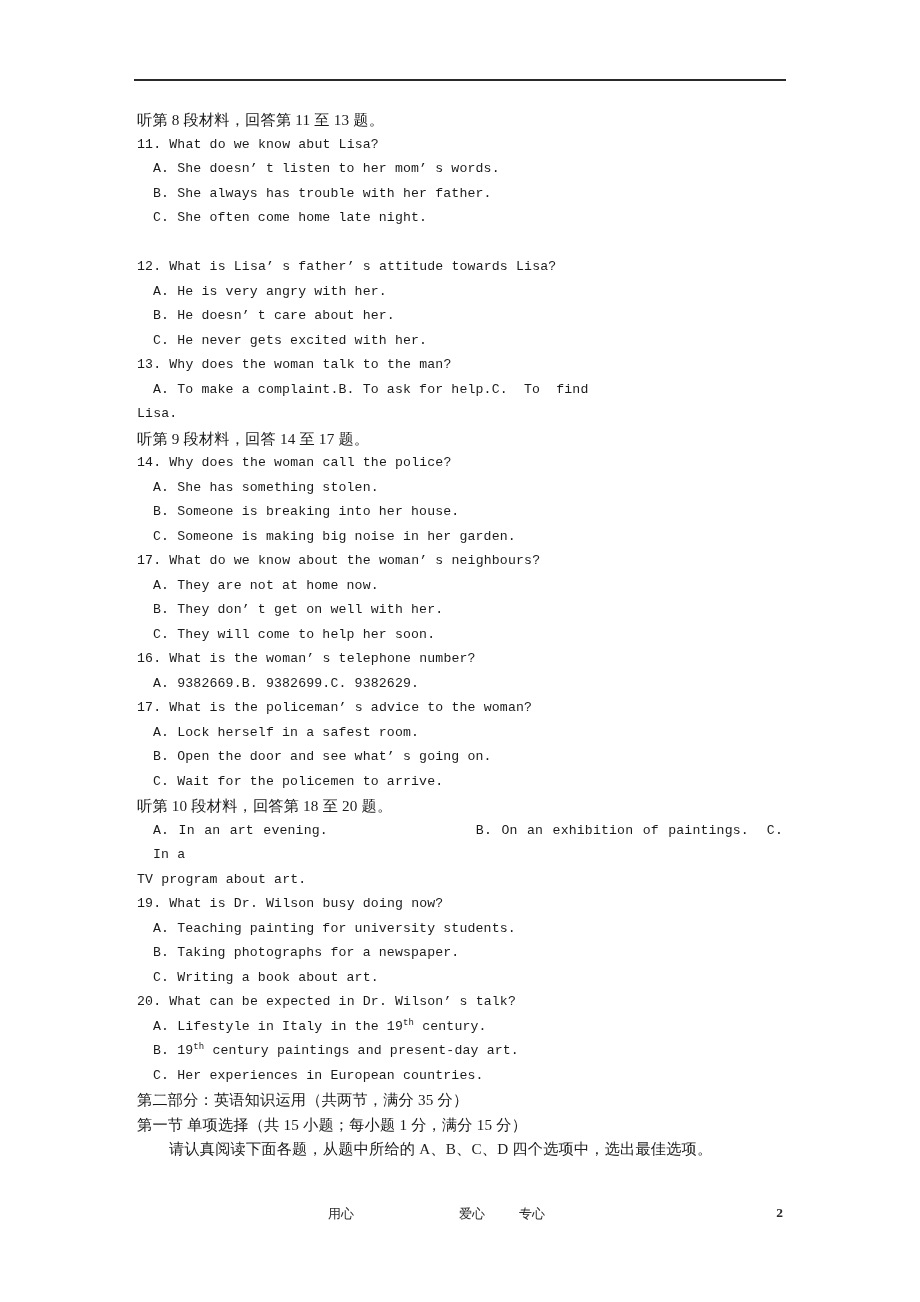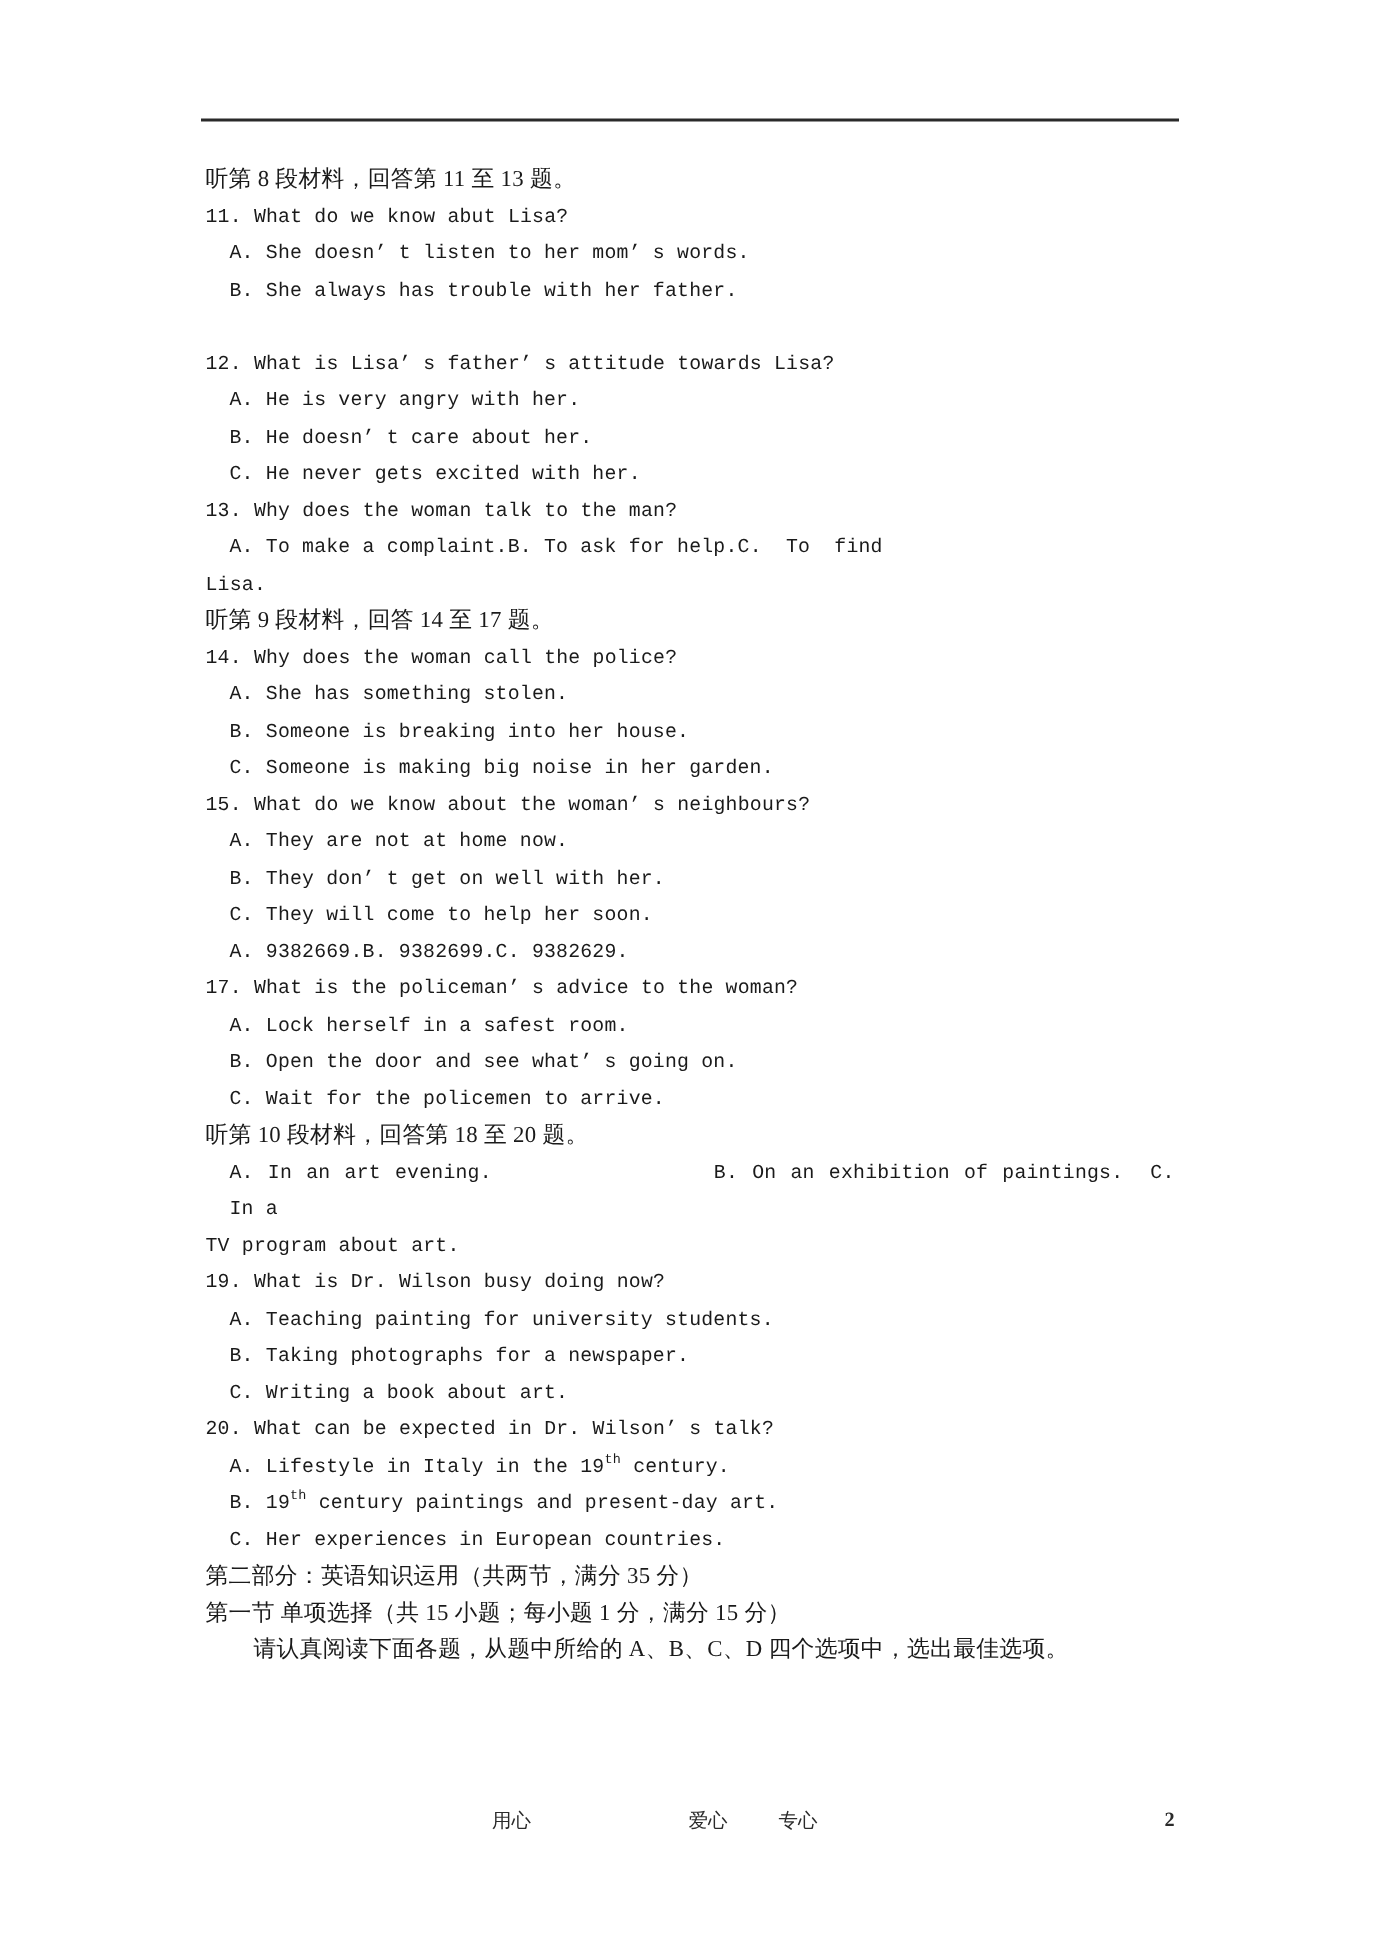--- a/index.html
+++ b/index.html
@@ -135,44 +135,46 @@
 
   <div id="header-rule"></div>
 
   <div id="content">
 
     <div class="line cn">听第 8 段材料，回答第 11 至 13 题。</div>
 
     <div class="line en">11. What do we know abut Lisa?</div>
     <div class="line en opt">A. She doesn’ t listen to her mom’ s words.</div>
     <div class="line en opt">B. She always has trouble with her father.</div>
+    <div class="line en opt">C. She often come home late night.</div>
 
     <div class="blankline"></div>
 
     <div class="line en">12. What is Lisa’ s father’ s attitude towards Lisa?</div>
     <div class="line en opt">A. He is very angry with her.</div>
     <div class="line en opt">B. He doesn’ t care about her.</div>
     <div class="line en opt">C. He never gets excited with her.</div>
 
     <div class="line en">13. Why does the woman talk to the man?</div>
     <div class="line en spread"><span class="seg">A. To make a complaint.</span><span class="seg">B. To ask for help.</span><span class="seg">C.  To  find</span></div>
     <div class="line en">Lisa.</div>
 
     <div class="line cn">听第 9 段材料，回答 14 至 17 题。</div>
 
     <div class="line en">14. Why does the woman call the police?</div>
     <div class="line en opt">A. She has something stolen.</div>
     <div class="line en opt">B. Someone is breaking into her house.</div>
     <div class="line en opt">C. Someone is making big noise in her garden.</div>
 
-    <div class="line en">15. What do we know about the woman’ s neighbours?</div>
+    <div class="line en">17. What do we know about the woman’ s neighbours?</div>
     <div class="line en opt">A. They are not at home now.</div>
     <div class="line en opt">B. They don’ t get on well with her.</div>
     <div class="line en opt">C. They will come to help her soon.</div>
 
+    <div class="line en">16. What is the woman’ s telephone number?</div>
     <div class="line en spread"><span class="seg">A. 9382669.</span><span class="seg">B. 9382699.</span><span class="seg">C. 9382629.</span></div>
 
     <div class="line en">17. What is the policeman’ s advice to the woman?</div>
     <div class="line en opt">A. Lock herself in a safest room.</div>
     <div class="line en opt">B. Open the door and see what’ s going on.</div>
     <div class="line en opt">C. Wait for the policemen to arrive.</div>
 
     <div class="line cn">听第 10 段材料，回答第 18 至 20 题。</div>
 
     <div class="line en spread-wrap"><span>A. In an art evening.</span><span class="gap-l"></span><span>B. On an exhibition of paintings.</span><span class="gap-s"></span><span>C. In a</span></div>

